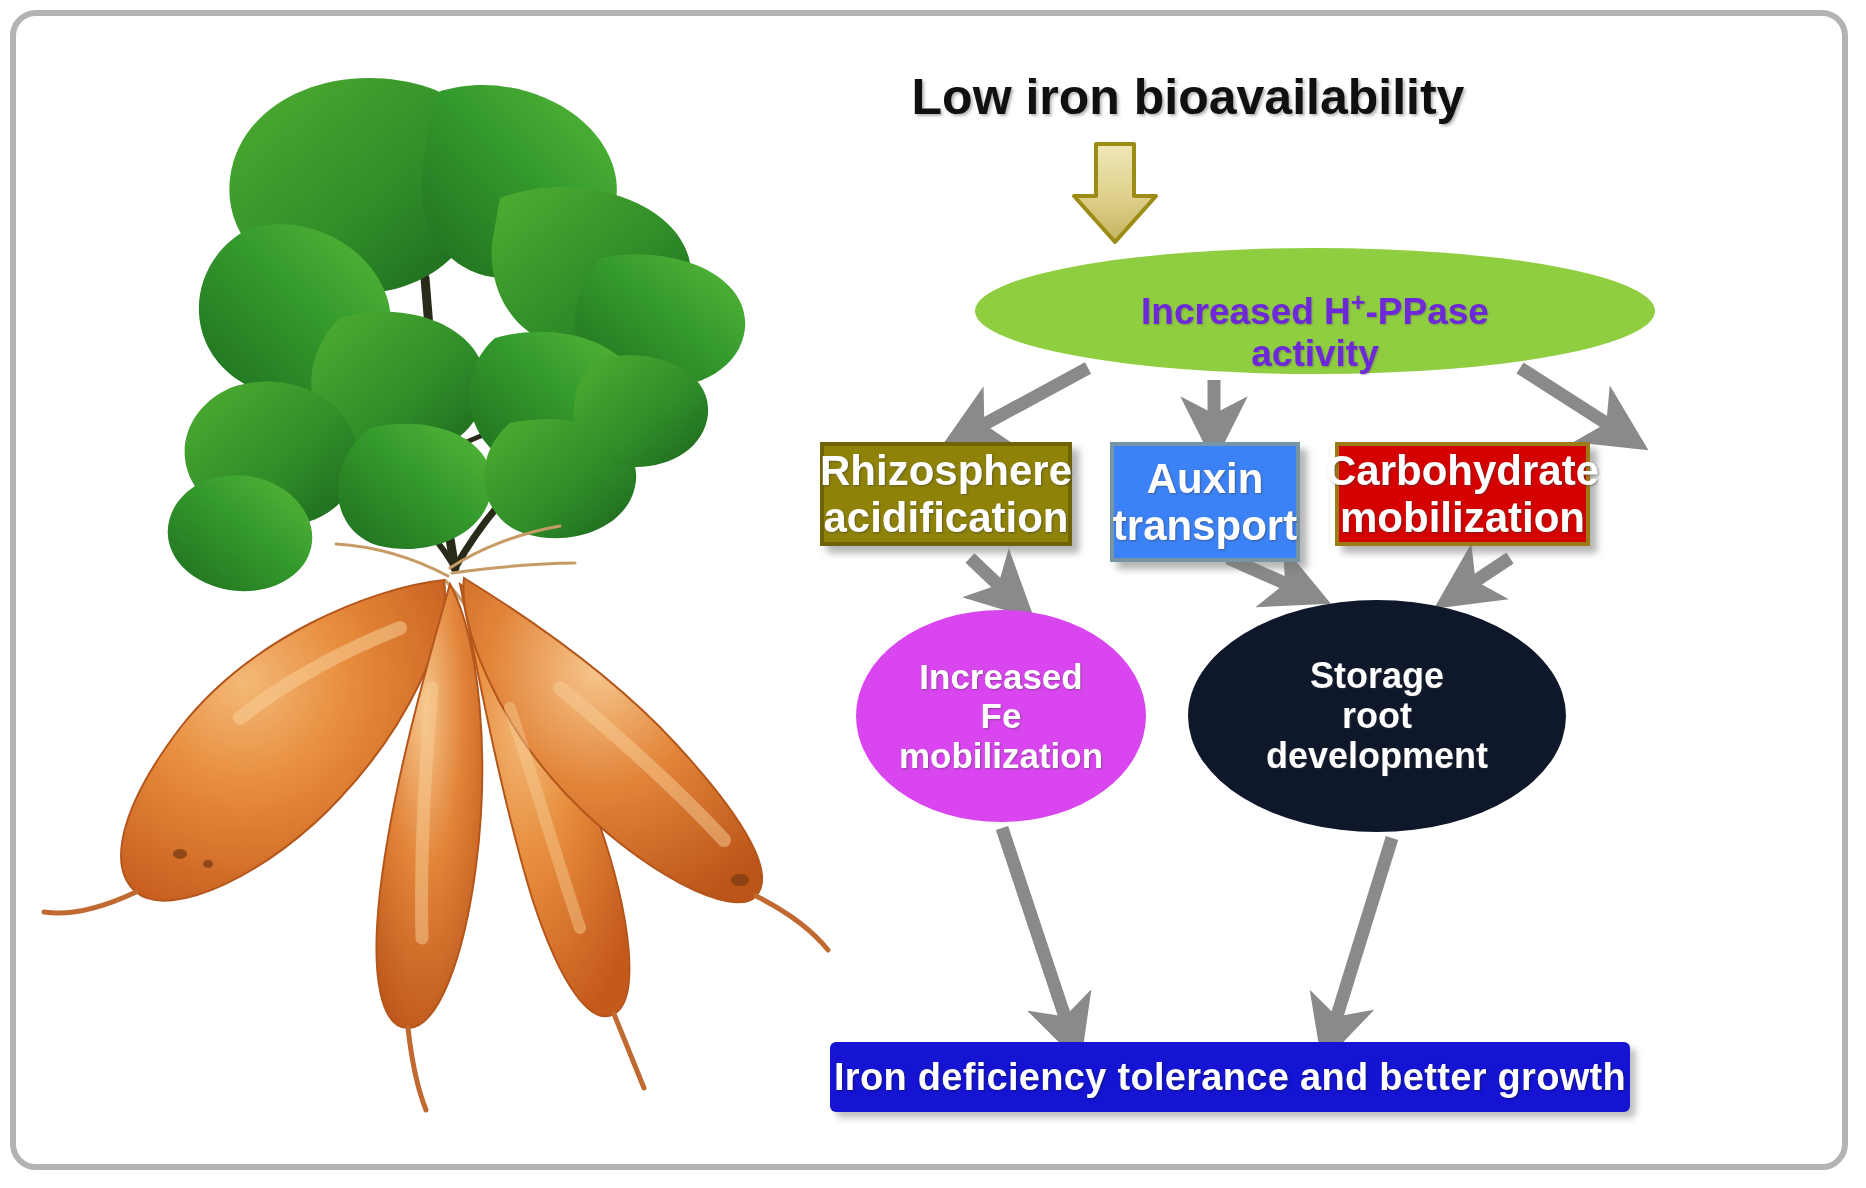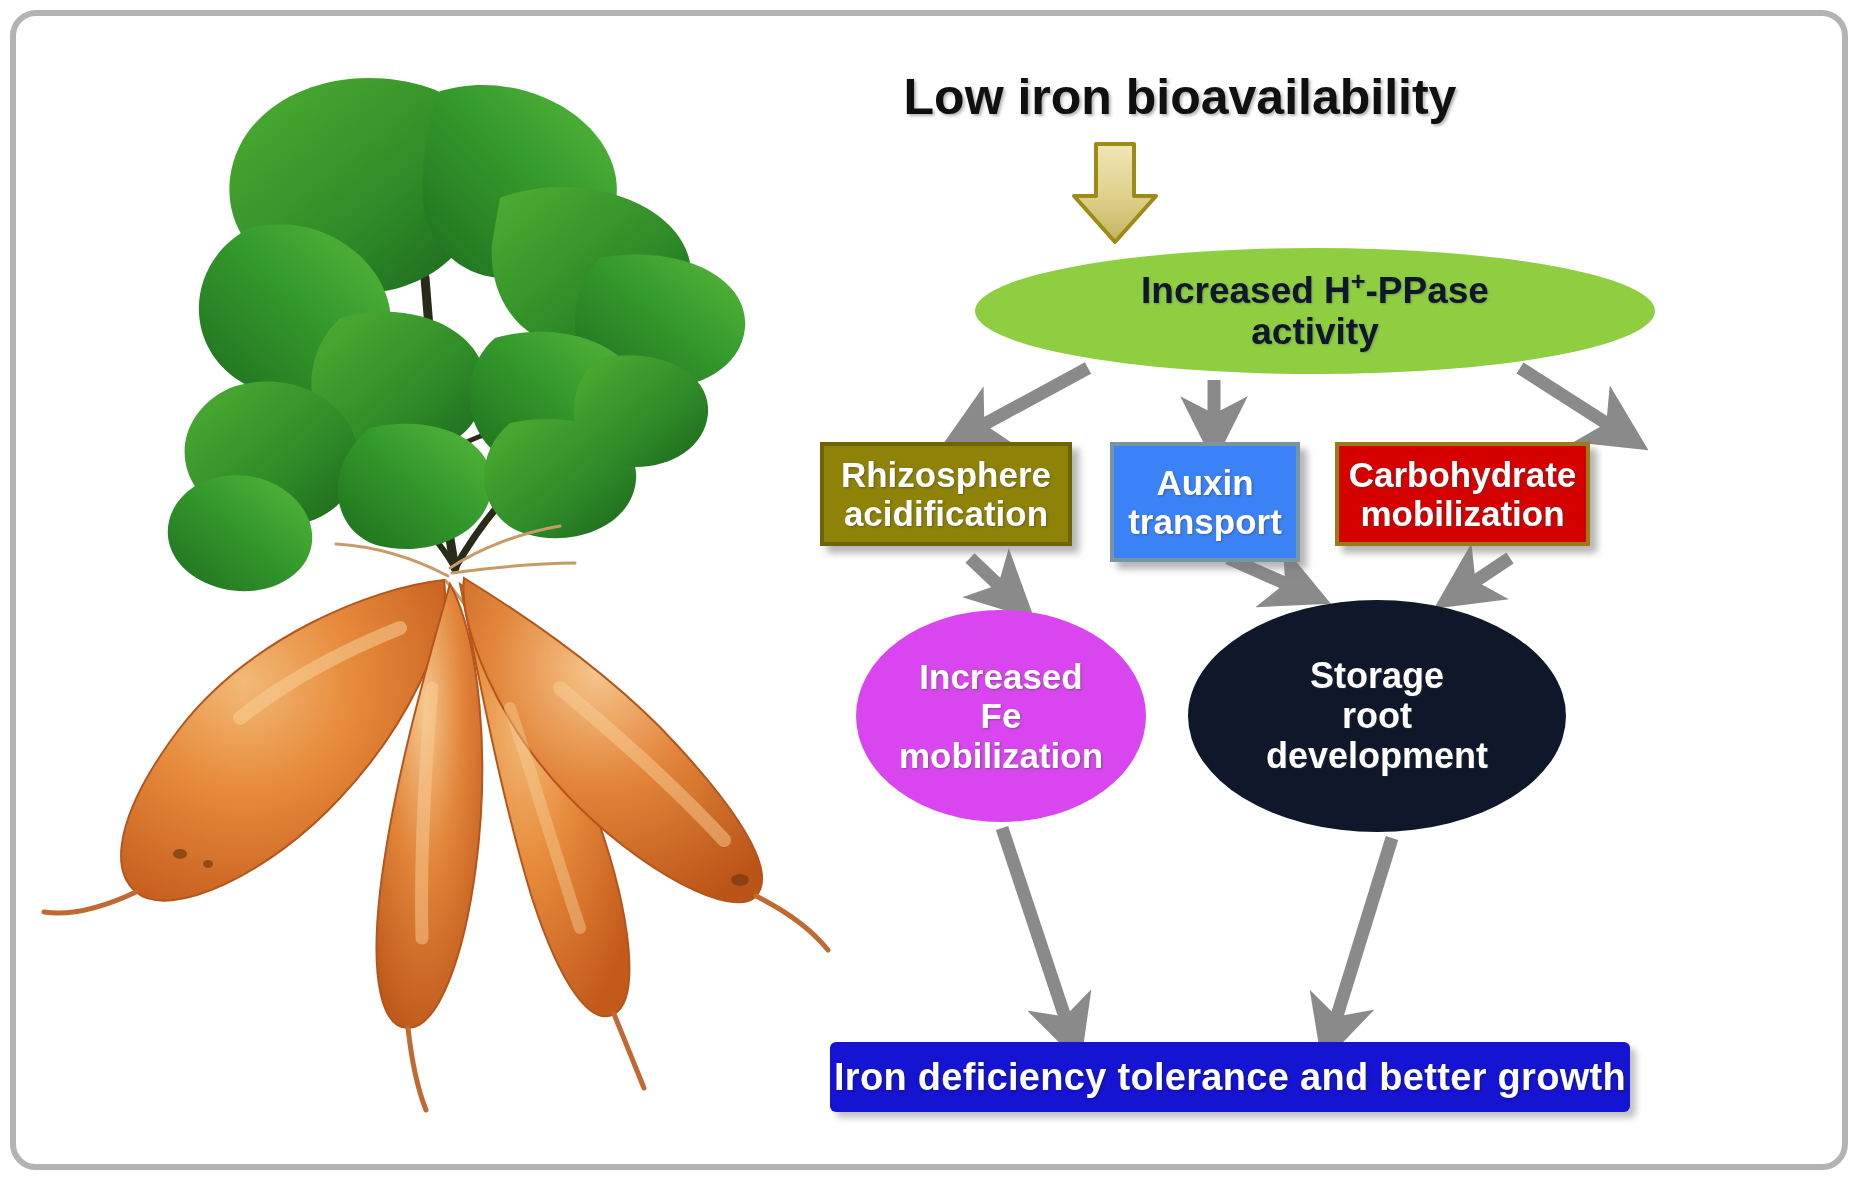--- a/index.html
+++ b/index.html
@@ -62,21 +62,21 @@
     align-items: center;
     justify-content: center;
     text-align: center;
     box-sizing: border-box;
     line-height: 1.12;
   }
 
   
   .title {
     position: absolute;
-    left: 0px;
+    left: 8px;
     top: 48px;
     width: 720px;
     font-size: 50px;
     font-weight: bold;
     color: #101010;
     text-align: center;
     text-shadow: 2px 2px 3px rgba(120,120,120,0.55);
   }
 
   
@@ -89,30 +89,31 @@
   }
 
   
   .ellipse-green {
     left: 155px;
     top: 228px;
     width: 680px;
     height: 126px;
     border-radius: 50%;
     background: #8FCE40;
-    color: #0f172a;
+    color: #6d28d9;
     font-size: 37px;
     font-weight: bold;
     text-shadow: 1px 1px 2px rgba(90,90,90,0.45);
+    align-items: flex-end;
   }
 
   
   .box {
     color: #ffffff;
-    font-size: 35px;
+    font-size: 42px;
     font-weight: bold;
     padding: 6px 15px;
     box-shadow: 7px 7px 7px rgba(120,120,120,0.55);
     text-shadow: 1px 1px 2px rgba(60,60,60,0.5);
   }
   .box-rhizosphere {
     left: 0px;
     top: 422px;
     width: 252px;
     height: 104px;

